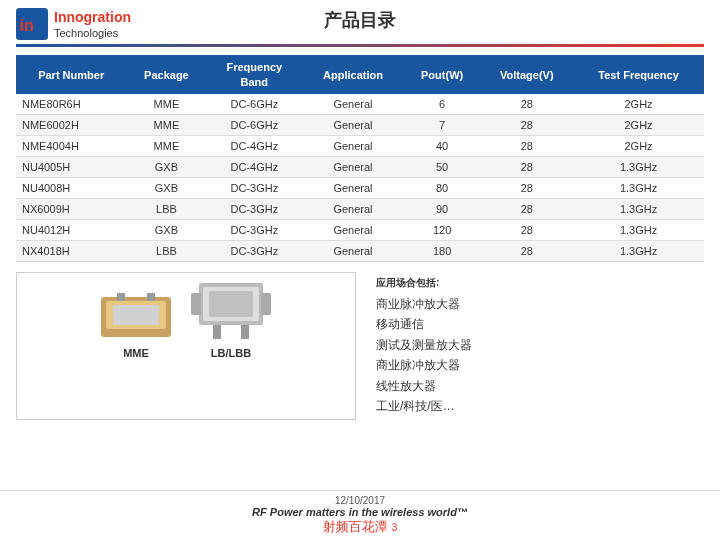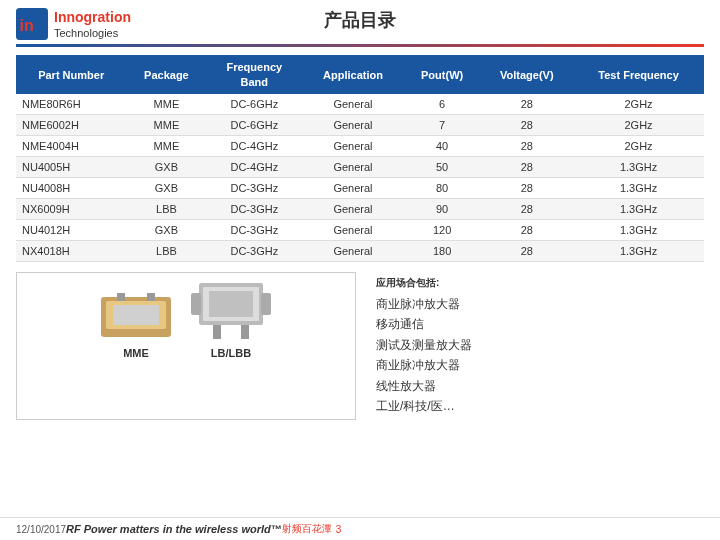--- a/index.html
+++ b/index.html
@@ -141,42 +141,43 @@
       line-height: 1.7;
     }
 
     
     .footer {
       position: absolute;
       bottom: 0;
       left: 0;
       right: 0;
       display: flex;
-      justify-content: flex-start;
+      justify-content: flex-end;
       align-items: center;
       padding: 4px 16px;
       border-top: 1px solid #ddd;
       font-size: 10px;
       color: #555;
+      flex-direction: column;
     }
     .footer-center {
       font-weight: bold;
       font-style: italic;
       font-size: 11px;
       color: #333;
     }
     .footer-right {
       display: flex;
       align-items: center;
       gap: 4px;
       font-size: 10px;
       color: #e63829;
     }
     .watermark {
-      font-size: 10px;
+      font-size: 13px;
       color: #e63829;
     }
   </style>
 </head>
 <body>
 
 <div class="header">
   <div class="logo-area">
     <svg class="logo-icon" viewBox="0 0 36 36" xmlns="http://www.w3.org/2000/svg">
       <rect width="36" height="36" rx="4" fill="#1a56a0"></rect>

